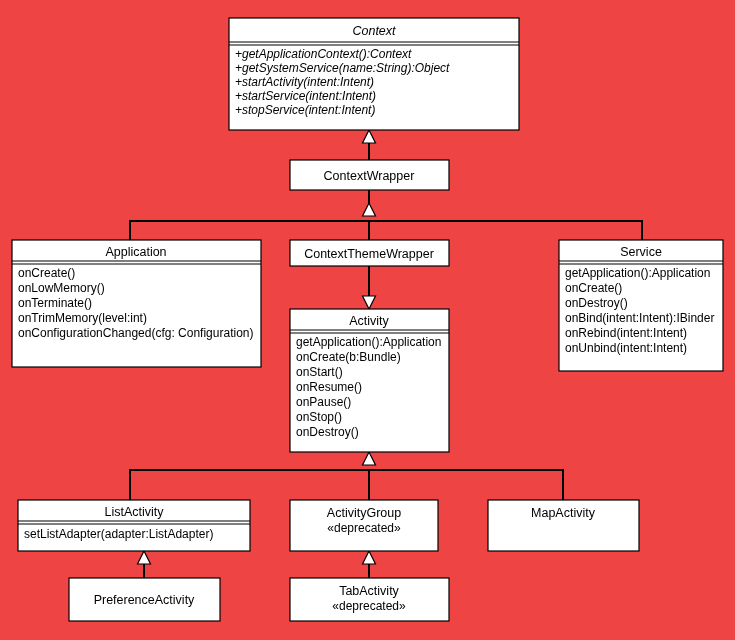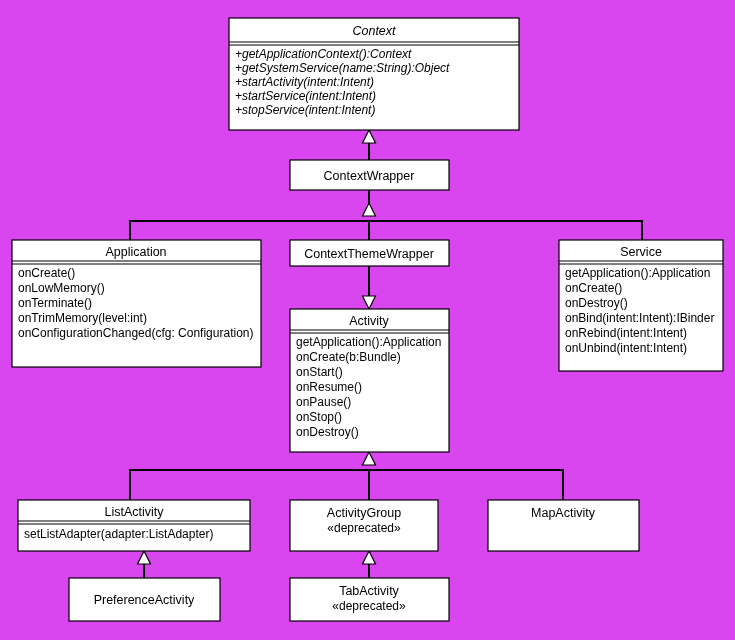--- a/index.html
+++ b/index.html
@@ -4,21 +4,21 @@
 <style>
   html, body {
     margin: 0;
     padding: 0;
     background: #ffffff;
   }
   #diagram-root {
     position: relative;
     width: 735px;
     height: 640px;
-    background: #d946ef;
+    background: #ef4444;
     font-family: "Liberation Sans", sans-serif;
     overflow: hidden;
   }
   svg#uml-canvas {
     display: block;
     width: 735px;
     height: 640px;
   }
   .umlbox {
     fill: #ffffff;

